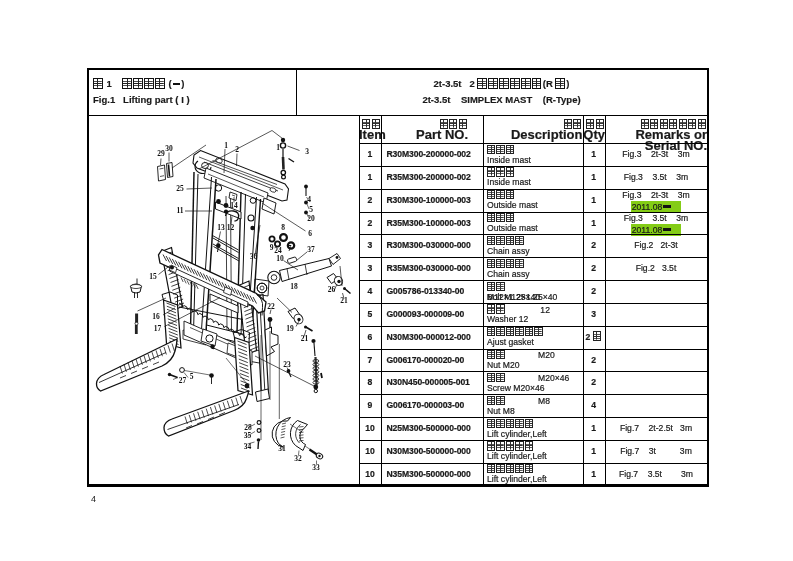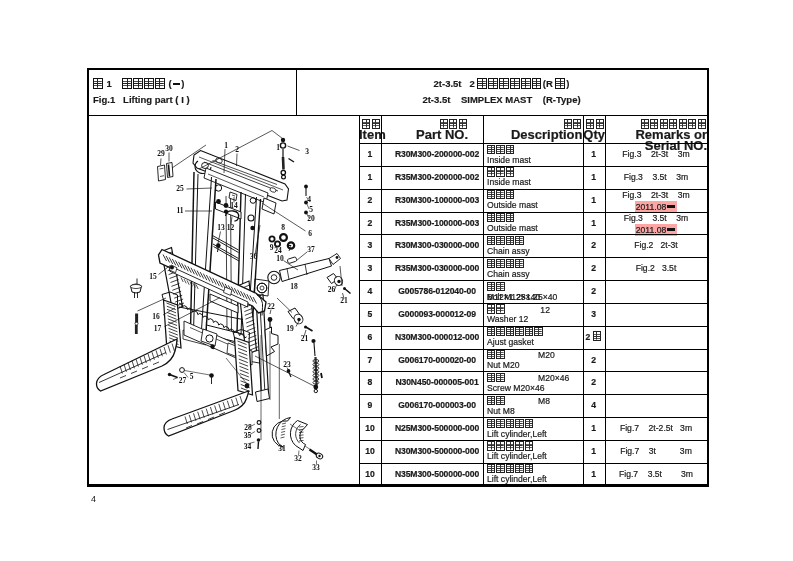--- a/index.html
+++ b/index.html
@@ -3,42 +3,42 @@
 html,body{margin:0;padding:0;width:793px;height:561px;background:#fff;
   font-family:"Liberation Sans",sans-serif;color:#1a1a1a;}
 #page{position:relative;width:793px;height:561px;overflow:hidden;}
 .frame{position:absolute;left:87px;top:68px;width:618px;height:413.5px;border:2px solid #000;border-bottom-width:3px;}
 .vl{position:absolute;width:1px;background:#000;}
 .hl2{position:absolute;height:1px;background:#000;}
 .hd{position:absolute;font-size:9.5px;line-height:15px;font-weight:bold;-webkit-text-stroke:0.15px #1a1a1a;}
 .row{position:absolute;left:359px;width:348px;font-size:8.6px;font-weight:bold;-webkit-text-stroke:0.2px #1a1a1a;}
 .c{position:absolute;top:0;height:100%;}
 .c0{left:0;width:22px;text-align:center;line-height:22.7px;}
-.c1{left:22px;width:101px;text-align:center;padding-left:5.5px;line-height:22.7px;letter-spacing:-0.1px;}
+.c1{left:22px;width:101px;text-align:left;padding-left:5.5px;line-height:22.7px;letter-spacing:-0.1px;}
 .c2{left:123.5;left:123.5px;width:100px;padding-left:4.5px;font-weight:normal;}
 .c2 .d1{margin-top:1.5px;height:10px;}
 .c2 .d2{height:10px;line-height:10px;font-size:8.6px;}
 .c3{left:223.5px;width:22.5px;text-align:center;line-height:22.7px;}
 .c4{left:246px;width:102px;text-align:center;font-weight:normal;}
 .rl{height:10px;line-height:10px;margin-top:1.5px;font-size:8.6px;}
 .rl.one{line-height:22.7px;height:22.7px;margin-top:0;}
 .z{display:inline-block;width:6.4px;height:7.2px;margin:0 1.1px 0 0;vertical-align:-1px;
   border:0.9px solid #222;
   background:linear-gradient(#333,#333) 50% 50%/100% 1px no-repeat,
              linear-gradient(#333,#333) 50% 20%/100% 0.8px no-repeat,
              linear-gradient(#333,#333) 50% 80%/100% 0.8px no-repeat,
              linear-gradient(#333,#333) 50% 50%/1px 100% no-repeat;}
 .zb{display:inline-block;width:7.6px;height:8.4px;margin:0 1.3px 0 0;vertical-align:-1.5px;
   border:1px solid #111;
   background:linear-gradient(#222,#222) 50% 50%/100% 1px no-repeat,
              linear-gradient(#222,#222) 50% 22%/100% 0.8px no-repeat,
              linear-gradient(#222,#222) 50% 78%/100% 0.8px no-repeat,
              linear-gradient(#222,#222) 50% 50%/1px 100% no-repeat;}
 .lt{font-weight:normal;padding-left:32px;}
-.hl{background:#fca5a5;padding:1px 2px 1px 1px;}
+.hl{background:#84cc16;padding:1px 10px 1px 1px;}
 .dash{display:inline-block;width:8px;height:2.6px;background:#111;vertical-align:2px;margin-left:1px;}
 .bar{display:inline-block;width:7.6px;height:1.6px;background:#111;vertical-align:2.5px;margin:0 1px;}
 .thead{position:absolute;left:359px;top:115px;width:348px;height:28px;font-size:13px;font-weight:bold;text-align:right;-webkit-text-stroke:0.2px #1a1a1a;}
 .th{position:absolute;top:0;height:28px;}
 .th .l1{margin-top:2.5px;height:11px;line-height:11px;}
 .th .l2{height:11px;line-height:11px;}
 </style></head><body>
 <div id="page">
   <div class="frame"></div>
   <div class="vl" style="left:296px;top:68px;height:47px"></div>
@@ -146,31 +146,31 @@
         <div class="d1"><i class="z"></i><i class="z"></i><i class="z"></i><i class="z"></i></div>
         <div class="d2">Chain assy</div>
       </div>
  <div class="c c3">2</div>
  <div class="c c4">
         <div class="rl one">Fig.2&nbsp;&nbsp;&nbsp;3.5t</div>
       </div>
 </div>
 <div class="row" style="top:280.00px;height:22.83px">
  <div class="c c0">4</div>
- <div class="c c1">G005786-012040-00</div>
+ <div class="c c1">G005786-013340-00</div>
  <div class="c c2">
         <div class="d1"><i class="z"></i><i class="z"></i><span class="lt"> M12×1.25×40</span></div>
         <div class="d2">Bolt M12×1.25×40</div>
       </div>
  <div class="c c3">2</div>
  <div class="c c4"></div>
 </div>
 <div class="row" style="top:302.83px;height:22.83px">
  <div class="c c0">5</div>
- <div class="c c1">G000093-000012-09</div>
+ <div class="c c1">G000093-000009-00</div>
  <div class="c c2">
         <div class="d1"><i class="z"></i><i class="z"></i><span class="lt"> 12</span></div>
         <div class="d2">Washer 12</div>
       </div>
  <div class="c c3">3</div>
  <div class="c c4"></div>
 </div>
 <div class="row" style="top:325.67px;height:22.83px">
  <div class="c c0">6</div>
  <div class="c c1">N30M300-000012-000</div>

